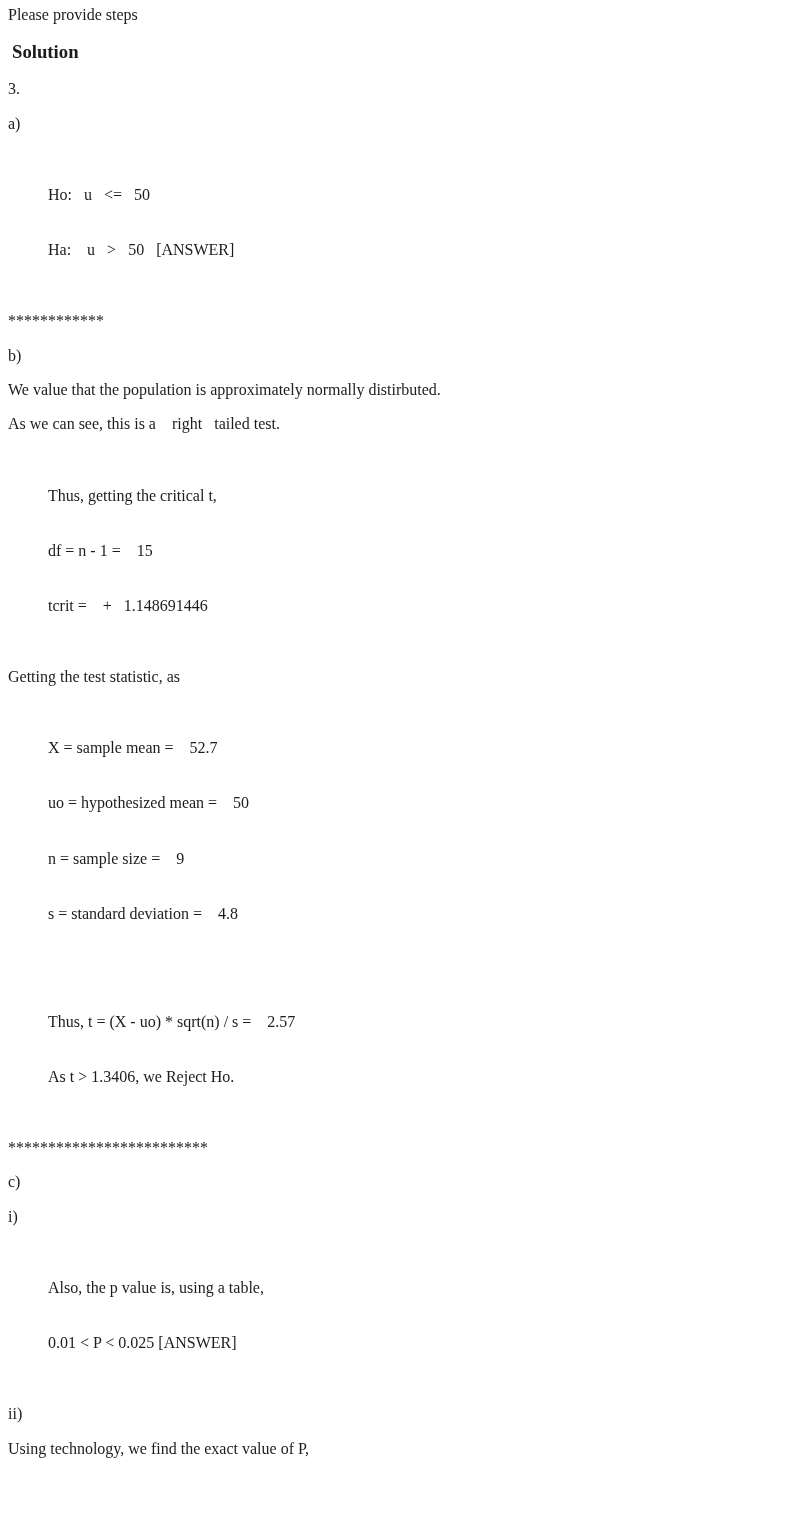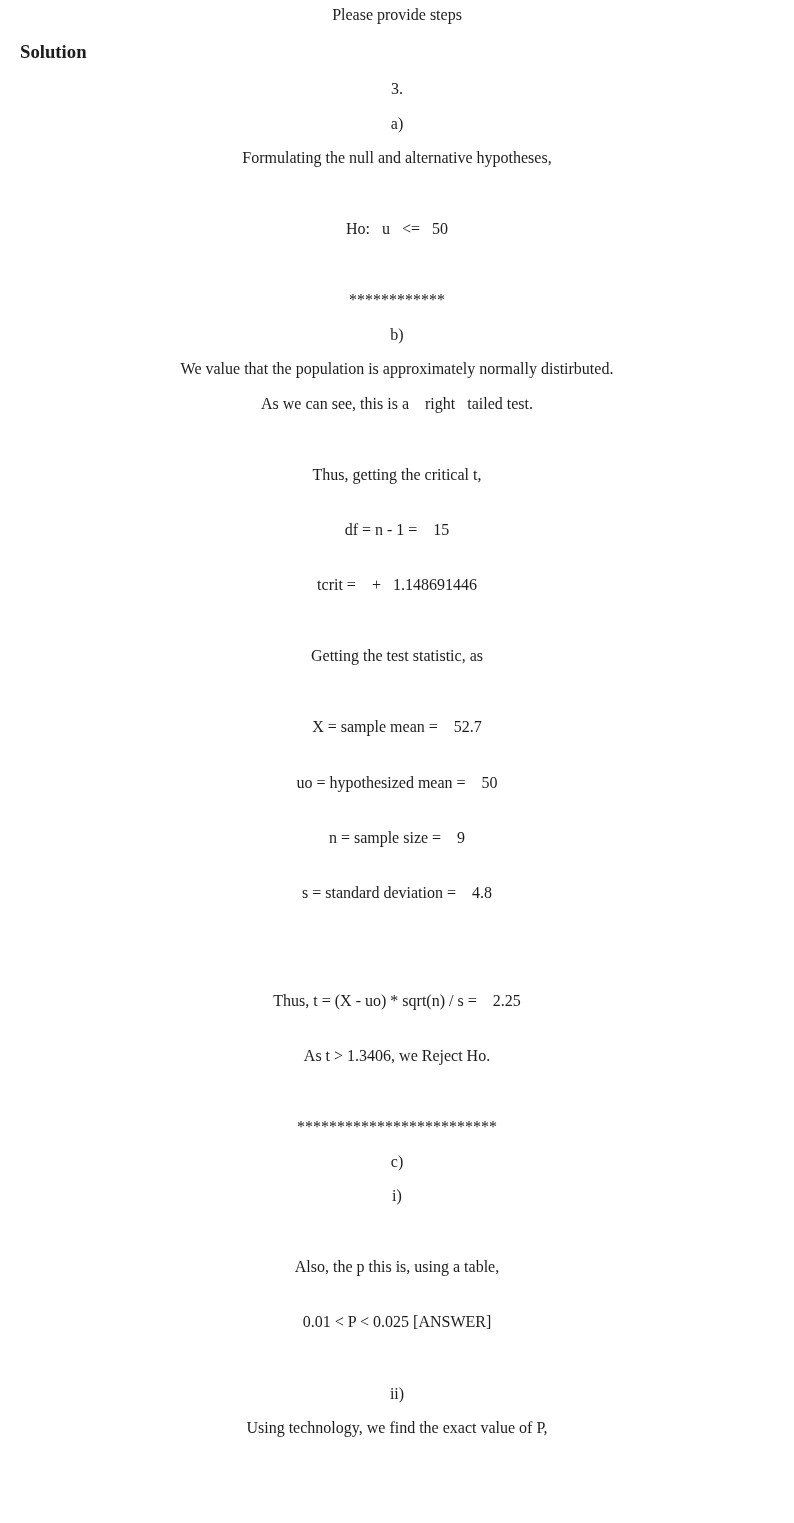--- a/index.html
+++ b/index.html
@@ -12,48 +12,47 @@
     font-size: 16px;
     overflow: hidden;
   }
   .doc {
     padding: 6px 8px 0 8px;
   }
   .doc p {
     margin: 16px 0;
     line-height: 1.15;
     white-space: pre-wrap;
-    text-align: center;
   }
   .doc p:first-child { margin-top: 0; }
   .doc h3 {
     font-size: 1.17em;
     font-weight: bold;
-    margin: 17px 12px;
+    margin: 17px 4px;
     line-height: 1.17;
     white-space: pre-wrap;
   }
-  .ln { min-height: 18px; }
+  .ln { min-height: 18px; margin-left: 40px; }
 </style>
 </head>
 <body>
 
 <div class="doc">
   <p>Please provide steps</p>
 
   <h3>Solution</h3>
 
   <p>3.</p>
 
   <p>a)</p>
 
-  <p>Formulating the null and alternative hypotheses,</p>
 
   <p>
     <span class="ln" style="display:block">Ho:   u   &lt;=   50</span>
+    <span class="ln" style="display:block">Ha:    u   &gt;   50   [ANSWER]</span>
   </p>
 
   <p>************</p>
 
   <p>b)</p>
 
   <p>We value that the population is approximately normally distirbuted.</p>
 
   <p>As we can see, this is a    right   tailed test.</p>
 
@@ -66,33 +65,33 @@
   <p>Getting the test statistic, as</p>
 
   <p>
     <span class="ln" style="display:block">X = sample mean =    52.7</span>
     <span class="ln" style="display:block">uo = hypothesized mean =    50</span>
     <span class="ln" style="display:block">n = sample size =    9</span>
     <span class="ln" style="display:block">s = standard deviation =    4.8</span>
   </p>
 
   <p>
-    <span class="ln" style="display:block">Thus, t = (X - uo) * sqrt(n) / s =    2.25</span>
+    <span class="ln" style="display:block">Thus, t = (X - uo) * sqrt(n) / s =    2.57</span>
     <span class="ln" style="display:block">As t &gt; 1.3406, we Reject Ho.</span>
   </p>
 
 
   <p>*************************</p>
 
   <p>c)</p>
 
   <p>i)</p>
 
   <p>
-    <span class="ln" style="display:block">Also, the p this is, using a table,</span>
+    <span class="ln" style="display:block">Also, the p value is, using a table,</span>
     <span class="ln" style="display:block">0.01 &lt; P &lt; 0.025 [ANSWER]</span>
   </p>
 
   <p>ii)</p>
 
   <p>Using technology, we find the exact value of P,</p>
 
 </div>
 
 </body></html>

